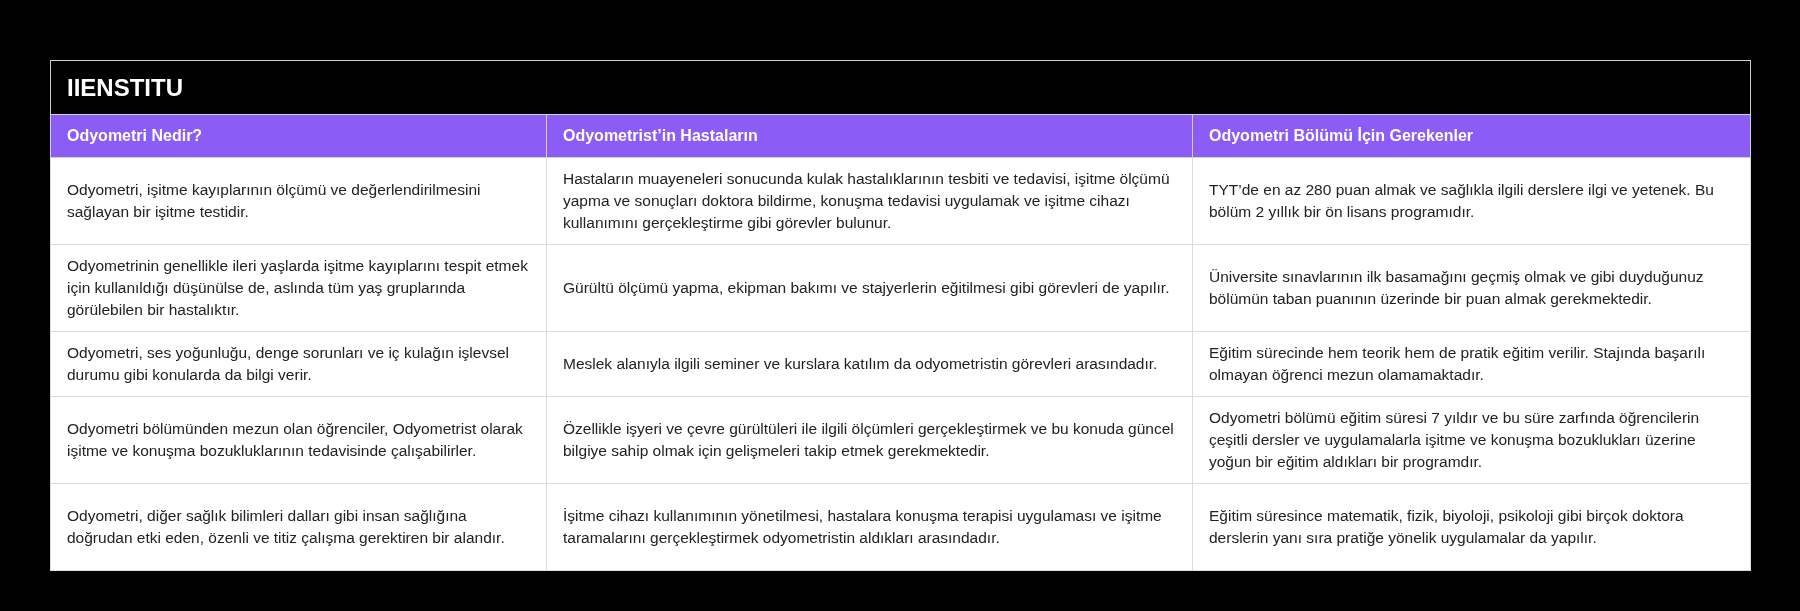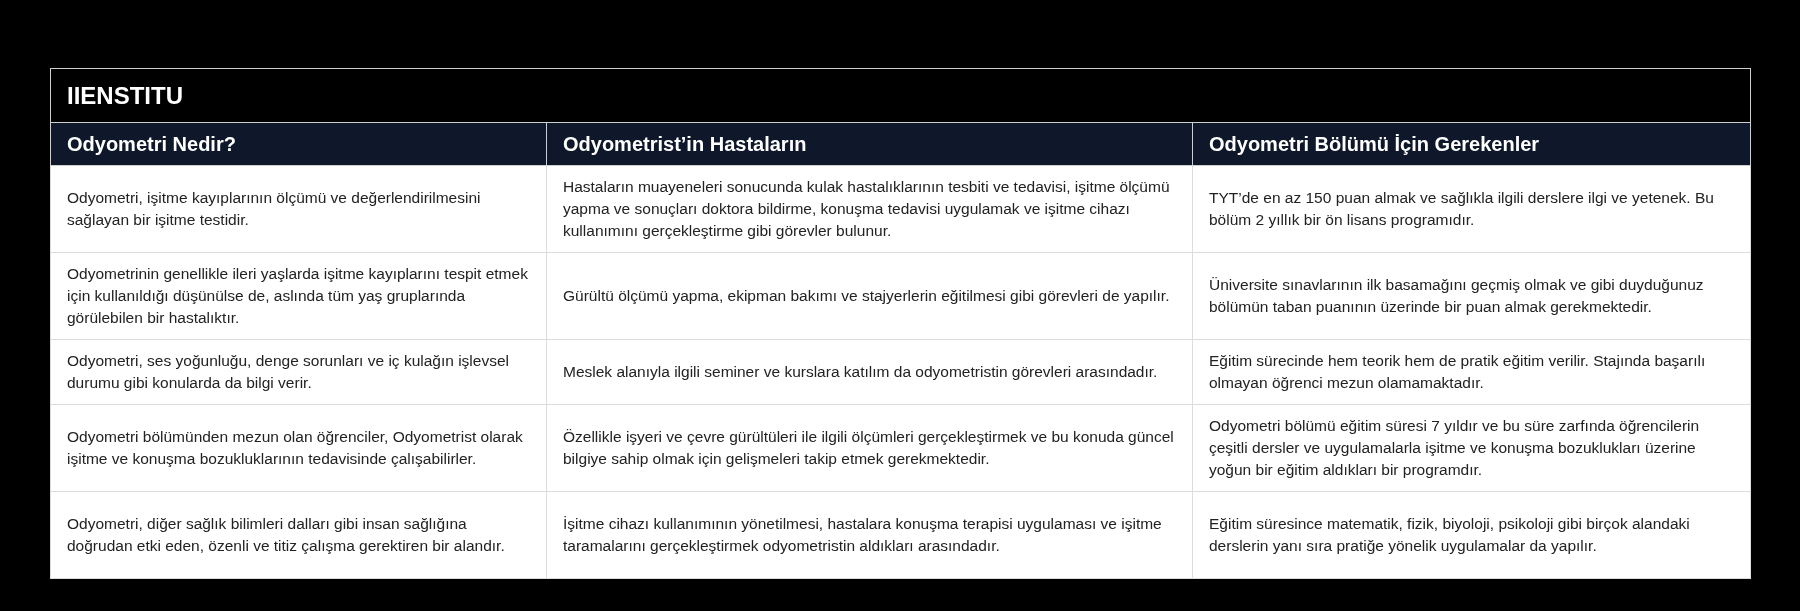--- a/index.html
+++ b/index.html
@@ -7,21 +7,21 @@
       padding: 0;
       background: #000000;
       width: 1800px;
       height: 611px;
       overflow: hidden;
       font-family: "Liberation Sans", "DejaVu Sans", sans-serif;
     }
     .wrap {
       position: absolute;
       left: 50px;
-      top: 68px;
+      top: 60px;
       width: 1700px;
     }
     table.info {
       width: 1700px;
       border-collapse: collapse;
       table-layout: fixed;
       border: 1.5px solid #cfcfcf;
     }
     table.info caption {
       caption-side: top;
@@ -30,24 +30,24 @@
       color: #ffffff;
       font-weight: bold;
       font-size: 24px;
       padding: 13px 16px 12px 16px;
       border: 1.5px solid #cfcfcf;
       border-bottom: none;
       height: 28px;
       line-height: 28px;
     }
     th {
-      background: #0f172a;
+      background: #8b5cf6;
       color: #ffffff;
       font-weight: bold;
-      font-size: 20px;
+      font-size: 16px;
       text-align: left;
       padding: 0 16px;
       height: 42px;
       border: 1.5px solid #cfcfcf;
     }
     td {
       background: #ffffff;
       color: #222222;
       font-size: 15.5px;
       line-height: 22px;
@@ -79,37 +79,37 @@
       <tr>
         <th>Odyometri Nedir?</th>
         <th>Odyometrist’in Hastaların</th>
         <th>Odyometri Bölümü İçin Gerekenler</th>
       </tr>
     </thead>
     <tbody>
       <tr class="r0">
         <td>Odyometri, işitme kayıplarının ölçümü ve değerlendirilmesini sağlayan bir işitme testidir.</td>
         <td>Hastaların muayeneleri sonucunda kulak hastalıklarının tesbiti ve tedavisi, işitme ölçümü yapma ve sonuçları doktora bildirme, konuşma tedavisi uygulamak ve işitme cihazı kullanımını gerçekleştirme gibi görevler bulunur.</td>
-        <td>TYT’de en az 150 puan almak ve sağlıkla ilgili derslere ilgi ve yetenek. Bu bölüm 2 yıllık bir ön lisans programıdır.</td>
+        <td>TYT’de en az 280 puan almak ve sağlıkla ilgili derslere ilgi ve yetenek. Bu bölüm 2 yıllık bir ön lisans programıdır.</td>
       </tr>
       <tr class="r1">
         <td>Odyometrinin genellikle ileri yaşlarda işitme kayıplarını tespit etmek için kullanıldığı düşünülse de, aslında tüm yaş gruplarında görülebilen bir hastalıktır.</td>
         <td>Gürültü ölçümü yapma, ekipman bakımı ve stajyerlerin eğitilmesi gibi görevleri de yapılır.</td>
         <td>Üniversite sınavlarının ilk basamağını geçmiş olmak ve gibi duyduğunuz bölümün taban puanının üzerinde bir puan almak gerekmektedir.</td>
       </tr>
       <tr class="r2">
         <td>Odyometri, ses yoğunluğu, denge sorunları ve iç kulağın işlevsel durumu gibi konularda da bilgi verir.</td>
         <td>Meslek alanıyla ilgili seminer ve kurslara katılım da odyometristin görevleri arasındadır.</td>
         <td>Eğitim sürecinde hem teorik hem de pratik eğitim verilir. Stajında başarılı olmayan öğrenci mezun olamamaktadır.</td>
       </tr>
       <tr class="r3">
         <td>Odyometri bölümünden mezun olan öğrenciler, Odyometrist olarak işitme ve konuşma bozukluklarının tedavisinde çalışabilirler.</td>
         <td>Özellikle işyeri ve çevre gürültüleri ile ilgili ölçümleri gerçekleştirmek ve bu konuda güncel bilgiye sahip olmak için gelişmeleri takip etmek gerekmektedir.</td>
         <td>Odyometri bölümü eğitim süresi 7 yıldır ve bu süre zarfında öğrencilerin çeşitli dersler ve uygulamalarla işitme ve konuşma bozuklukları üzerine yoğun bir eğitim aldıkları bir programdır.</td>
       </tr>
       <tr class="r4">
         <td>Odyometri, diğer sağlık bilimleri dalları gibi insan sağlığına doğrudan etki eden, özenli ve titiz çalışma gerektiren bir alandır.</td>
         <td>İşitme cihazı kullanımının yönetilmesi, hastalara konuşma terapisi uygulaması ve işitme taramalarını gerçekleştirmek odyometristin aldıkları arasındadır.</td>
-        <td>Eğitim süresince matematik, fizik, biyoloji, psikoloji gibi birçok alandaki derslerin yanı sıra pratiğe yönelik uygulamalar da yapılır.</td>
+        <td>Eğitim süresince matematik, fizik, biyoloji, psikoloji gibi birçok doktora derslerin yanı sıra pratiğe yönelik uygulamalar da yapılır.</td>
       </tr>
     </tbody>
   </table>
 </div>
 
 </body></html>

